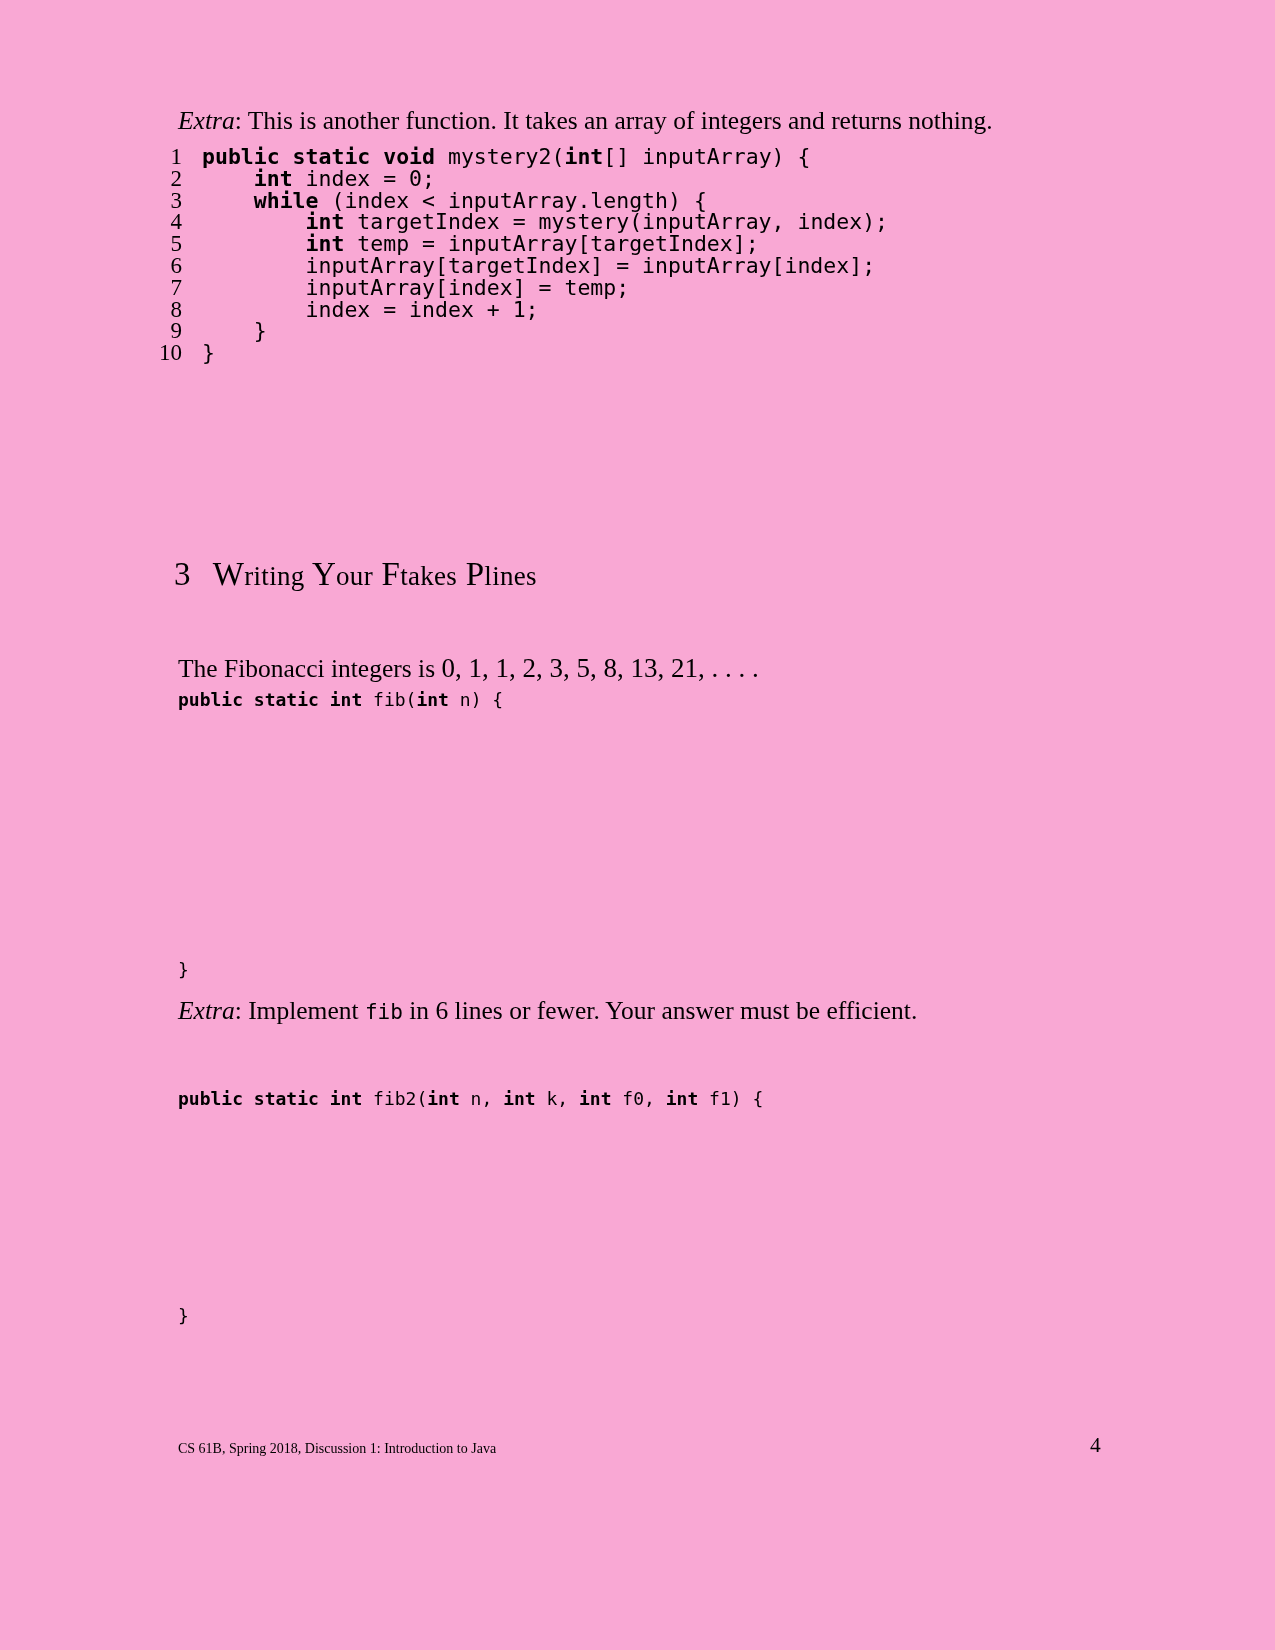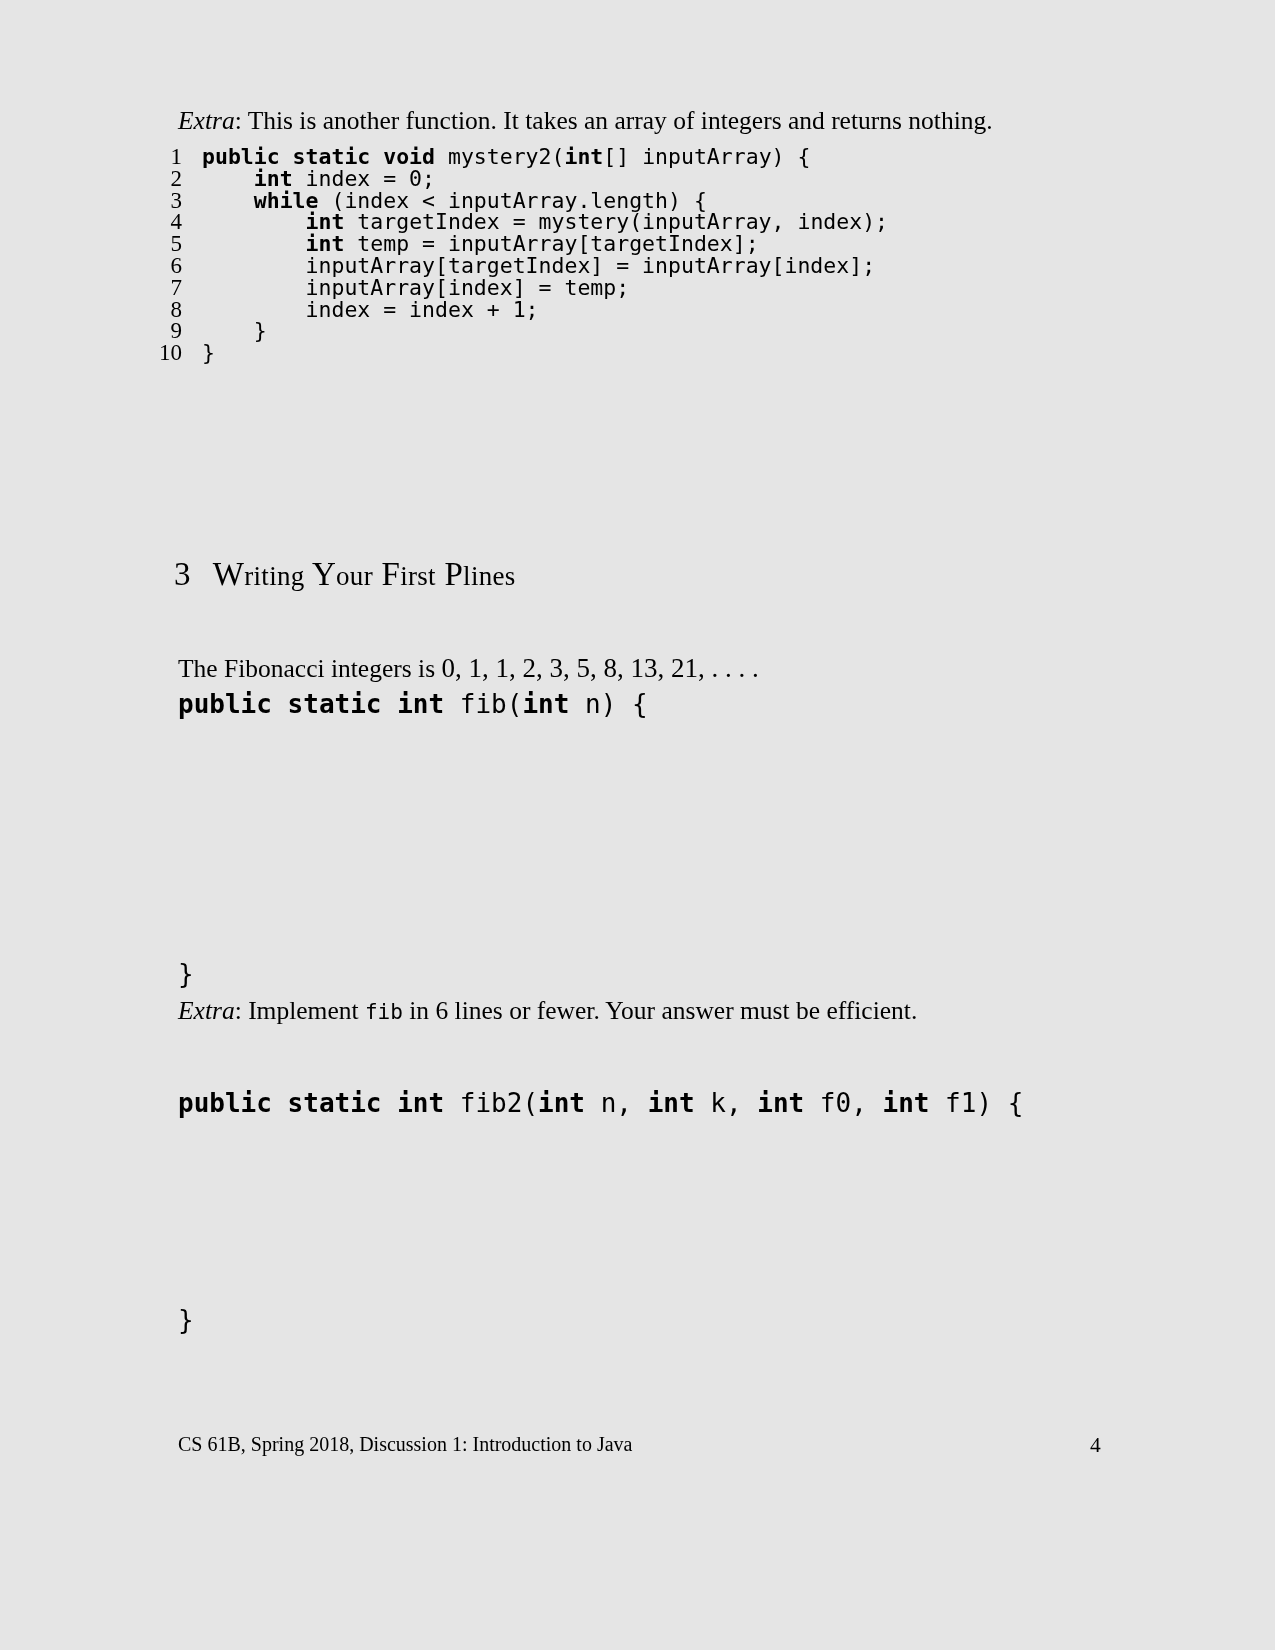--- a/index.html
+++ b/index.html
@@ -4,21 +4,21 @@
 <style>
   html, body {
     margin: 0;
     padding: 0;
     background: #ffffff;
   }
   .page {
     position: relative;
     width: 1275px;
     height: 1650px;
-    background: #e5e5e5;
+    background: #f9a8d4;
     font-family: "Liberation Serif", serif;
     color: #000000;
     overflow: hidden;
   }
 
   
   .prose {
     position: absolute;
     font-family: "Liberation Serif", serif;
     font-size: 25.5px;
@@ -60,21 +60,21 @@
     position: absolute;
     left: 62px;
     white-space: pre;
   }
   .kw { font-weight: bold; }
 
   
   .codeline {
     position: absolute;
     font-family: "DejaVu Sans Mono", monospace;
-    font-size: 26px;
+    font-size: 18px;
     color: #000;
     white-space: pre;
   }
 
   
   .section-heading {
     position: absolute;
     font-family: "Liberation Serif", serif;
     font-size: 33px;
     color: #000;
@@ -87,23 +87,24 @@
   }
   .section-heading .small {
     font-size: 27px;
     text-align: right;
   }
 
   
   .footer-left {
     position: absolute;
     font-family: "Liberation Serif", serif;
-    font-size: 20px;
+    font-size: 14px;
     color: #000;
     white-space: nowrap;
+    margin-top: 8px;
   }
   .footer-right {
     position: absolute;
     font-family: "Liberation Serif", serif;
     font-size: 21.5px;
     color: #000;
   }
 
   .seq { font-size: 27px; }
 </style>
@@ -113,21 +114,21 @@
 <div class="page">
 
   <div class="prose" style="left:178px; top:105px;">
     <span class="it">Extra</span><span>: </span><span>This is another function. It takes an array of integers and returns nothing.</span>
   </div>
 
   <div class="listing" id="listing-mystery2" style="left:140px; top:146px;"><span class="row"><span class="lineno">1</span><span class="code"><span class="kw">public static void </span><span>mystery2(</span><span class="kw">int</span><span>[] inputArray) {</span></span></span><span class="row"><span class="lineno">2</span><span class="code"><span>    </span><span class="kw">int</span><span> index = 0;</span></span></span><span class="row"><span class="lineno">3</span><span class="code"><span>    </span><span class="kw">while</span><span> (index &lt; inputArray.length) {</span></span></span><span class="row"><span class="lineno">4</span><span class="code"><span>        </span><span class="kw">int</span><span> targetIndex = mystery(inputArray, index);</span></span></span><span class="row"><span class="lineno">5</span><span class="code"><span>        </span><span class="kw">int</span><span> temp = inputArray[targetIndex];</span></span></span><span class="row"><span class="lineno">6</span><span class="code"><span>        inputArray[targetIndex] = inputArray[index];</span></span></span><span class="row"><span class="lineno">7</span><span class="code"><span>        inputArray[index] = temp;</span></span></span><span class="row"><span class="lineno">8</span><span class="code"><span>        index = index + 1;</span></span></span><span class="row"><span class="lineno">9</span><span class="code"><span>    }</span></span></span><span class="row"><span class="lineno">10</span><span class="code"><span>}</span></span></span></div>
 
 
   <div class="section-heading" style="left:174px; top:556px;">
-    <span class="num">3</span><span id="section-title-render"><span class="cap">W</span><span class="small">riting</span> <span class="cap">Y</span><span class="small">our</span> <span class="cap">F</span><span class="small">irst</span> <span class="cap">P</span><span class="small">lines</span></span>
+    <span class="num">3</span><span id="section-title-render"><span class="cap">W</span><span class="small">riting</span> <span class="cap">Y</span><span class="small">our</span> <span class="cap">F</span><span class="small">takes</span> <span class="cap">P</span><span class="small">lines</span></span>
   </div>
 
 
   <div class="prose" style="left:178px; top:652px;">
     <span>The Fibonacci integers is </span><span class="seq">0, 1, 1, 2, 3, 5, 8, 13, 21, . . . .</span>
   </div>
 
   <div class="codeline" id="fib-signature" style="left:178px; top:689px;"><span class="kw">public static int </span><span>fib(</span><span class="kw">int</span><span> n) {</span></div>
 
   <div class="codeline" style="left:178px; top:959px;">}</div>

